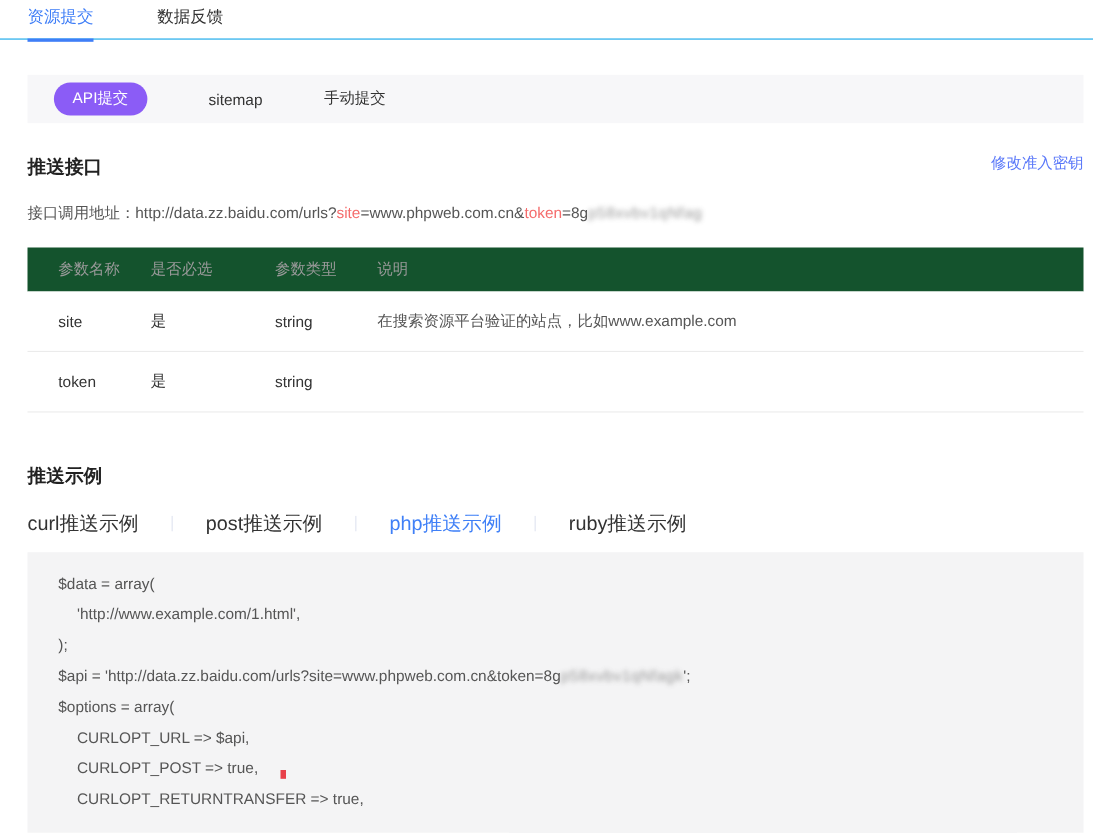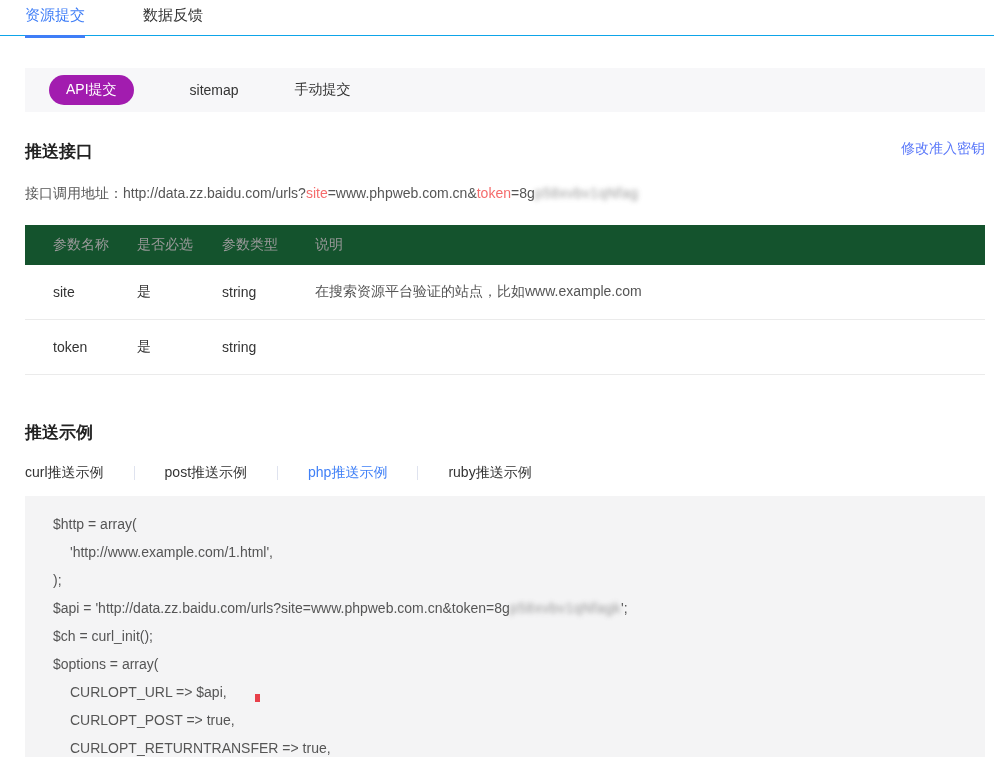--- a/index.html
+++ b/index.html
@@ -7,47 +7,47 @@
   body { font-family: "Liberation Sans", "DejaVu Sans", sans-serif; color: #333; position: relative; }
 
   
   .top-tabs { display: flex; align-items: flex-start; height: 36px; border-bottom: 1px solid #0ea5e9; padding-left: 25px; }
   .top-tab { font-size: 15px; color: #333; padding: 6px 0 12px 0; margin-right: 58px; cursor: pointer; position: relative; }
   .top-tab.active { color: #3f7ef7; }
   .top-tab.active::after { content: ""; position: absolute; left: 0; right: 0; bottom: -1px; height: 3px; background: #3f7ef7; }
 
   
   .pill-strip { margin: 32px 9px 0 25px; height: 44px; background: #f7f7f9; display: flex; align-items: center; padding-left: 24px; }
-  .pill { font-size: 14px; color: #fff; background: #a21caf; border-radius: 15px; padding: 6px 17px; cursor: pointer; }
+  .pill { font-size: 14px; color: #fff; background: #8b5cf6; border-radius: 15px; padding: 6px 17px; cursor: pointer; }
   .strip-item { font-size: 14px; color: #333; margin-left: 56px; cursor: pointer; }
 
   
   .section-head { display: flex; justify-content: space-between; margin: 28px 9px 0 25px; }
   .section-title { font-size: 17px; font-weight: bold; color: #222; }
   .key-link { font-size: 14px; color: #5a78f9; cursor: pointer; text-decoration: none; }
 
   
   .endpoint { margin: 22px 9px 0 25px; font-size: 14px; color: #555; white-space: nowrap; }
   .endpoint .red { color: #f56c6c; }
   .blurred { filter: blur(2.5px); color: #888; opacity: .85; letter-spacing: .5px; }
 
   
   .params-table { margin: 22px 9px 0 25px; font-size: 14px; }
   .pt-row { display: flex; align-items: center; }
   .pt-head { background: #14532d; height: 40px; color: #999; }
   .pt-body { height: 55px; border-bottom: 1px solid #ebebeb; color: #333; background: #fff; }
   .pt-c1 { width: 112px; padding-left: 28px; }
   .pt-c2 { width: 85px; }
-  .pt-c3 { width: 93px; }
+  .pt-c3 { width: 93px; margin-left: 28px; }
   .pt-c4 { flex: 1; color: #555; }
   .pt-head .pt-c4 { color: #999; }
 
   
   .example-head { margin: 46px 9px 0 25px; }
-  .sub-tabs { display: flex; align-items: center; margin: 20px 9px 0 25px; font-size: 14px; color: #333; }
+  .sub-tabs { display: flex; align-items: center; margin: 20px 9px 0 25px; font-size: 18px; color: #333; }
   .sub-tab { cursor: pointer; }
   .sub-tab.active { color: #4080f7; }
   .sub-divider { width: 1px; height: 14px; background: #dfe3ef; margin: 0 30px; }
 
   
   .code-block { margin: 14px 9px 0 25px; background: #f4f4f5; padding: 14px 20px 20px 28px; height: 300px; position: relative; font-size: 14px; color: #555; }
   .code-line { line-height: 28px; white-space: nowrap; }
   .code-line.indent { padding-left: 17px; }
   .red-artifact { position: absolute; left: 230px; top: 198px; width: 5px; height: 8px; background: #e8404a; }
 </style>
@@ -102,23 +102,22 @@
   <div class="sub-tab">curl推送示例</div>
   <div class="sub-divider"></div>
   <div class="sub-tab">post推送示例</div>
   <div class="sub-divider"></div>
   <div class="sub-tab active">php推送示例</div>
   <div class="sub-divider"></div>
   <div class="sub-tab">ruby推送示例</div>
 </div>
 
 <div class="code-block">
-  <div class="code-line">$http = array(</div>
+  <div class="code-line">$data = array(</div>
   <div class="code-line indent">'http://www.example.com/1.html',</div>
   <div class="code-line">);</div>
   <div class="code-line"><span>$api = 'http://data.zz.baidu.com/urls?site=www.phpweb.com.cn&amp;token=8g</span><span class="blurred">p58xvbv1qNfagk</span><span>';</span></div>
-  <div class="code-line">$ch = curl_init();</div>
   <div class="code-line">$options =  array(</div>
   <div class="code-line indent">CURLOPT_URL =&gt; $api,</div>
   <div class="code-line indent">CURLOPT_POST =&gt; true,</div>
   <div class="code-line indent">CURLOPT_RETURNTRANSFER =&gt; true,</div>
   <div class="red-artifact"></div>
 </div>
 
 </body></html>

